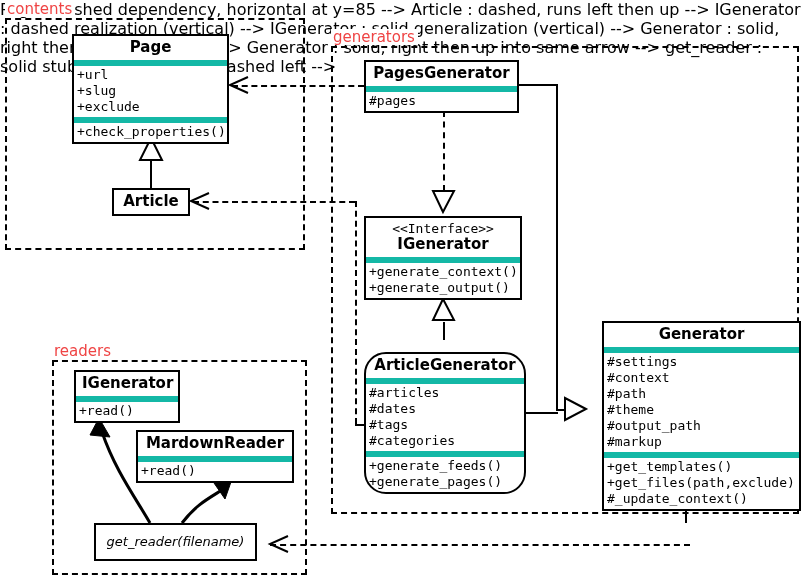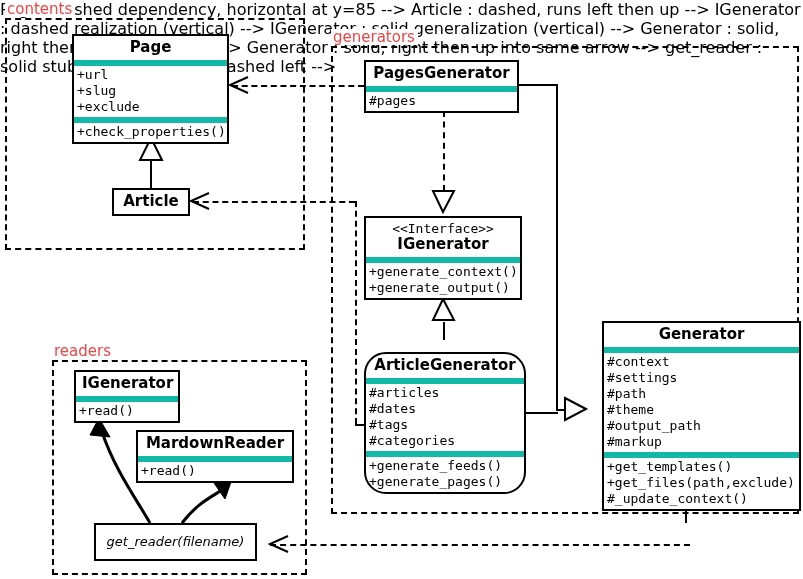--- a/index.html
+++ b/index.html
@@ -219,22 +219,22 @@
     <div class="cls-sep cls-comp">
       <div>+generate_feeds()</div>
       <div>+generate_pages()</div>
     </div>
   </div>
 
   
   <div class="cls" style="left:586px; top:321px; width:199px;margin-left:16px;">
     <div class="cls-name">Generator</div>
     <div class="cls-sep cls-comp">
+      <div>#settings</div>
       <div>#context</div>
-      <div>#settings</div>
       <div>#path</div>
       <div>#theme</div>
       <div>#output_path</div>
       <div>#markup</div>
     </div>
     <div class="cls-sep cls-comp">
       <div>+get_templates()</div>
       <div>+get_files(path,exclude)</div>
       <div>#_update_context()</div>
     </div>

